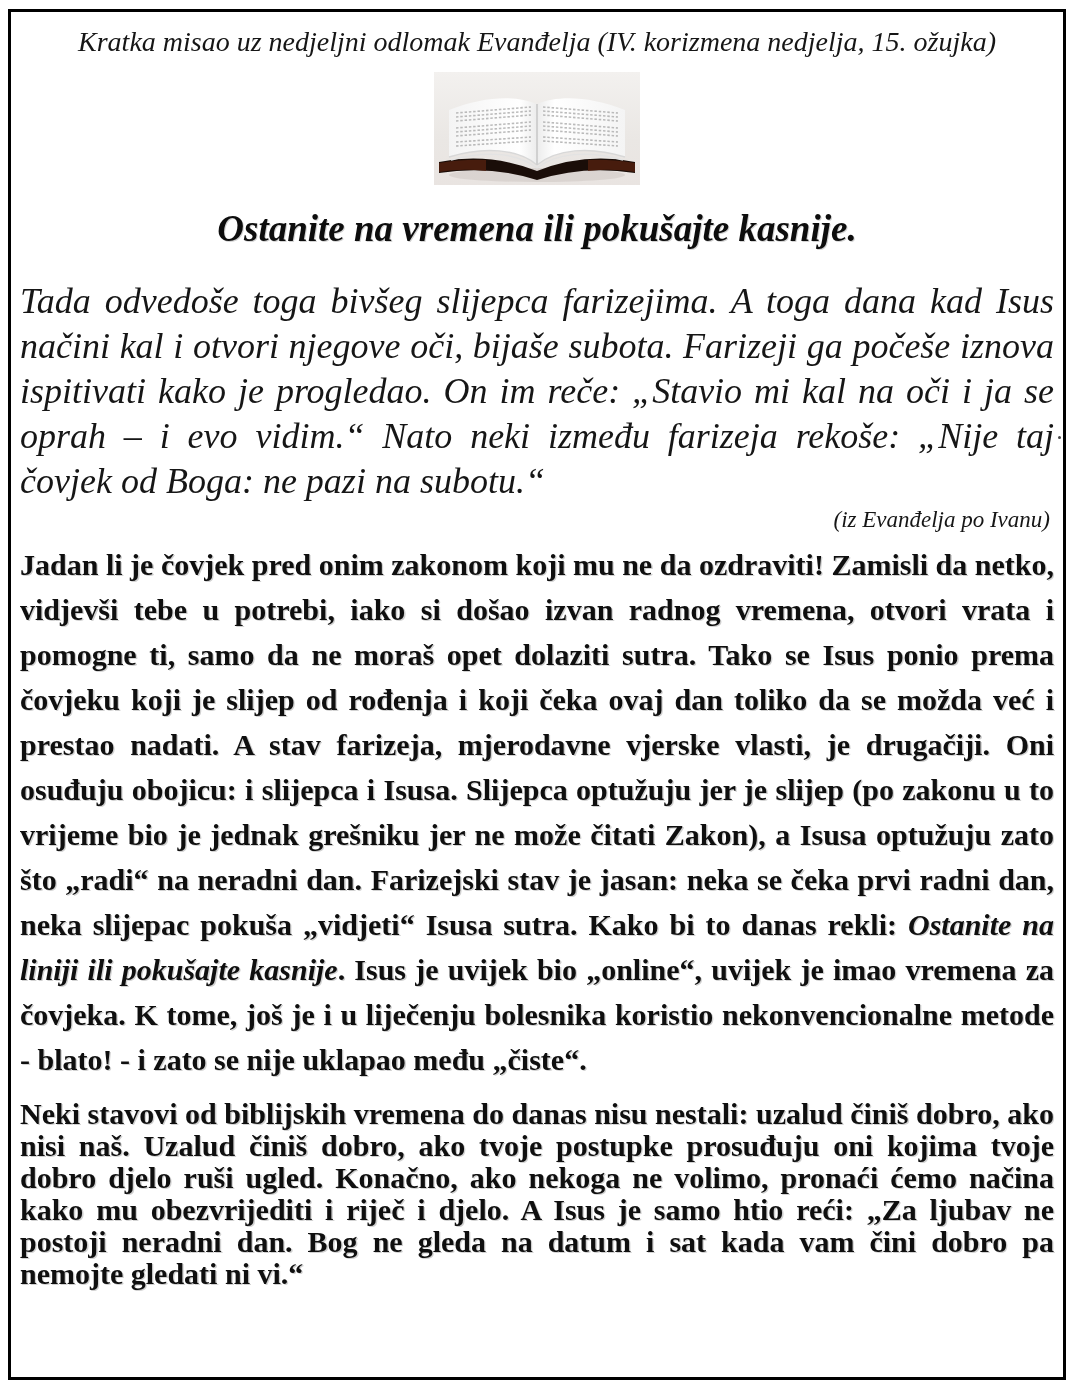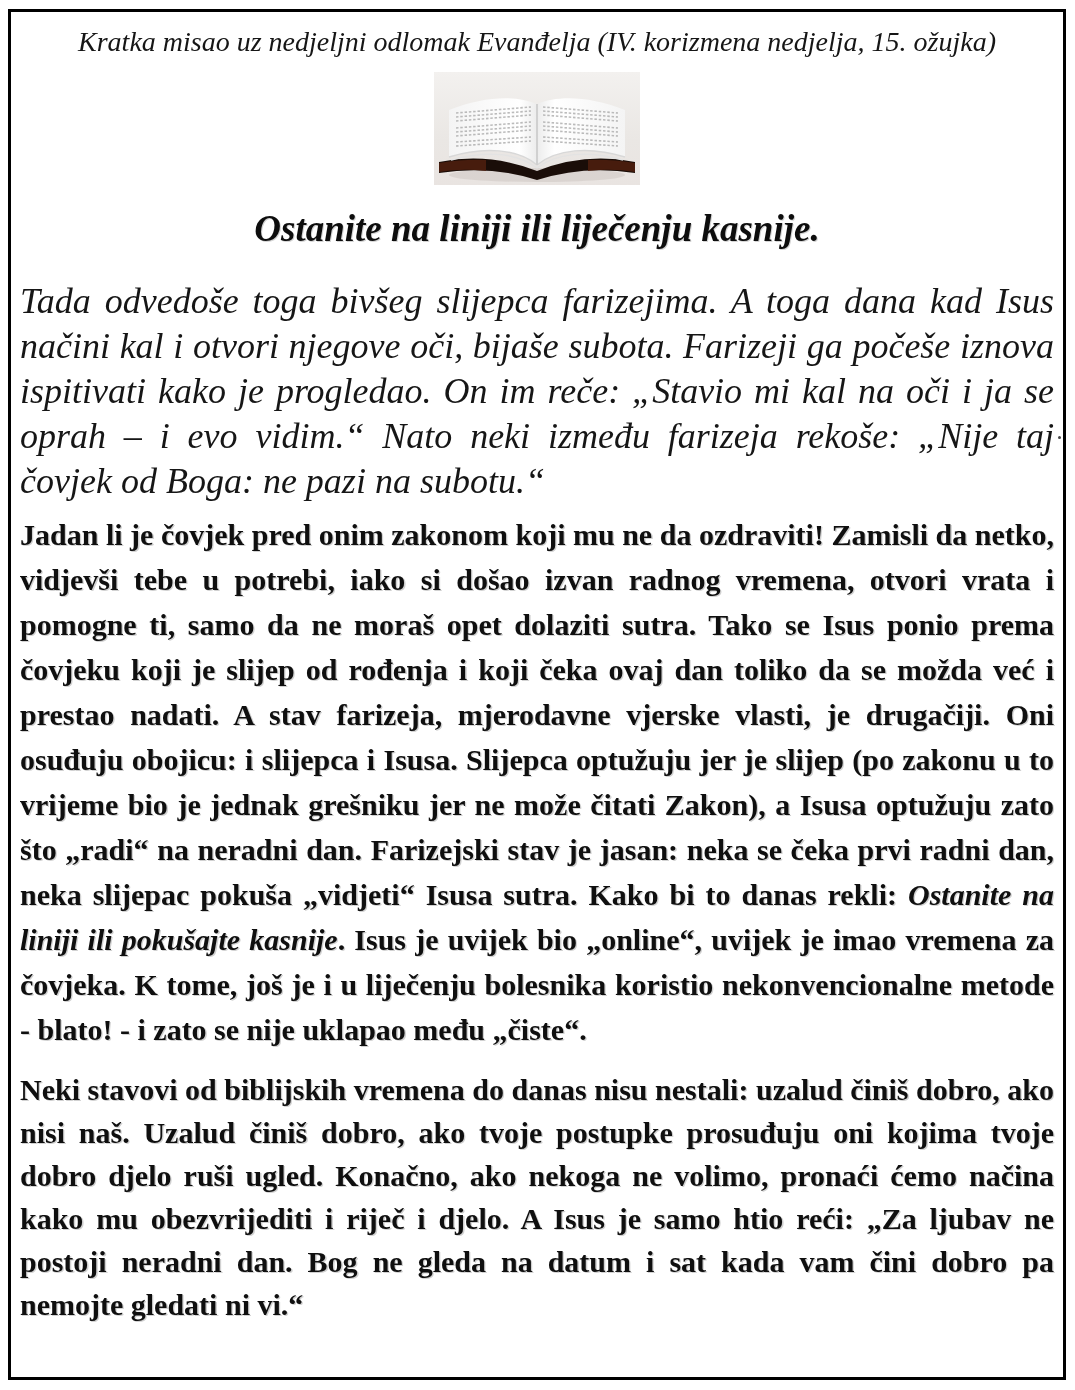--- a/index.html
+++ b/index.html
@@ -72,21 +72,21 @@
     font-size: 30px;
     text-align: justify;
     color: #0f0f0f;
     text-shadow: 1.3px 1.3px 0 rgba(140,140,140,0.40);
   }
   .body-para.first {
     line-height: 45px;
     margin-top: 8px;
   }
   .body-para.second {
-    line-height: 43px;
+    line-height: 32px;
     margin-top: 16px;
   }
   .seg-italic {
     font-style: italic;
   }
   .stray-dot {
     position: absolute;
     right: 14px;
     top: 436px;
     width: 3px;
@@ -154,24 +154,25 @@
         <path d="M109,39 L184,45"></path>
         <path d="M109,43 L184,49"></path>
       <path d="M109,50 L184,56"></path>
         <path d="M109,54 L184,60"></path>
         <path d="M109,58 L184,64"></path>
       <path d="M109,65 L184,70"></path>
         <path d="M109,69 L184,74"></path>
     </g>
   </svg>
 
-  <div class="doc-title">Ostanite na liniji ili liječenju kasnije.</div>
+  <div class="doc-title">Ostanite na vremena ili pokušajte kasnije.</div>
 
   <div class="gospel-quote">Tada odvedoše toga bivšeg slijepca farizejima. A toga dana kad Isus načini kal i otvori njegove oči, bijaše subota. Farizeji ga počeše iznova ispitivati kako je progledao. On im reče: „Stavio mi kal na oči i ja se oprah – i evo vidim.“ Nato neki između farizeja rekoše: „Nije taj čovjek od Boga: ne pazi na subotu.“</div>
 
+  <div class="attribution">(iz Evanđelja po Ivanu)</div>
 
   <div class="body-para first"><span>Jadan li je čovjek pred onim zakonom koji mu ne da ozdraviti! Zamisli da netko, vidjevši tebe u potrebi, iako si došao izvan radnog vremena, otvori vrata i pomogne ti, samo da ne moraš opet dolaziti sutra. Tako se Isus ponio prema čovjeku koji je slijep od rođenja i koji čeka ovaj dan toliko da se možda već i prestao nadati. A stav farizeja, mjerodavne vjerske vlasti, je drugačiji. Oni osuđuju obojicu: i slijepca i Isusa. Slijepca optužuju jer je slijep (po zakonu u to vrijeme bio je jednak grešniku jer ne može čitati Zakon), a Isusa optužuju zato što „radi“ na neradni dan. Farizejski stav je jasan: neka se čeka prvi radni dan, neka slijepac pokuša „vidjeti“ Isusa sutra. Kako bi to danas rekli: </span><span class="seg-italic">Ostanite na liniji ili pokušajte kasnije</span><span>. Isus je uvijek bio „online“, uvijek je imao vremena za čovjeka. K tome, još je i u liječenju bolesnika koristio nekonvencionalne metode - blato! - i zato se nije uklapao među „čiste“.</span></div>
 
   <div class="body-para second"><span>Neki stavovi od biblijskih vremena do danas nisu nestali: uzalud činiš dobro, ako nisi naš. Uzalud činiš dobro, ako tvoje postupke prosuđuju oni kojima tvoje dobro djelo ruši ugled. Konačno, ako nekoga ne volimo, pronaći ćemo načina kako mu obezvrijediti i riječ i djelo. A Isus je samo htio reći: „Za ljubav ne postoji neradni dan. Bog ne gleda na datum i sat kada vam čini dobro pa nemojte gledati ni vi.“</span></div>
 
 </div>
 
 <div class="stray-dot"></div>
 
 </body></html>

